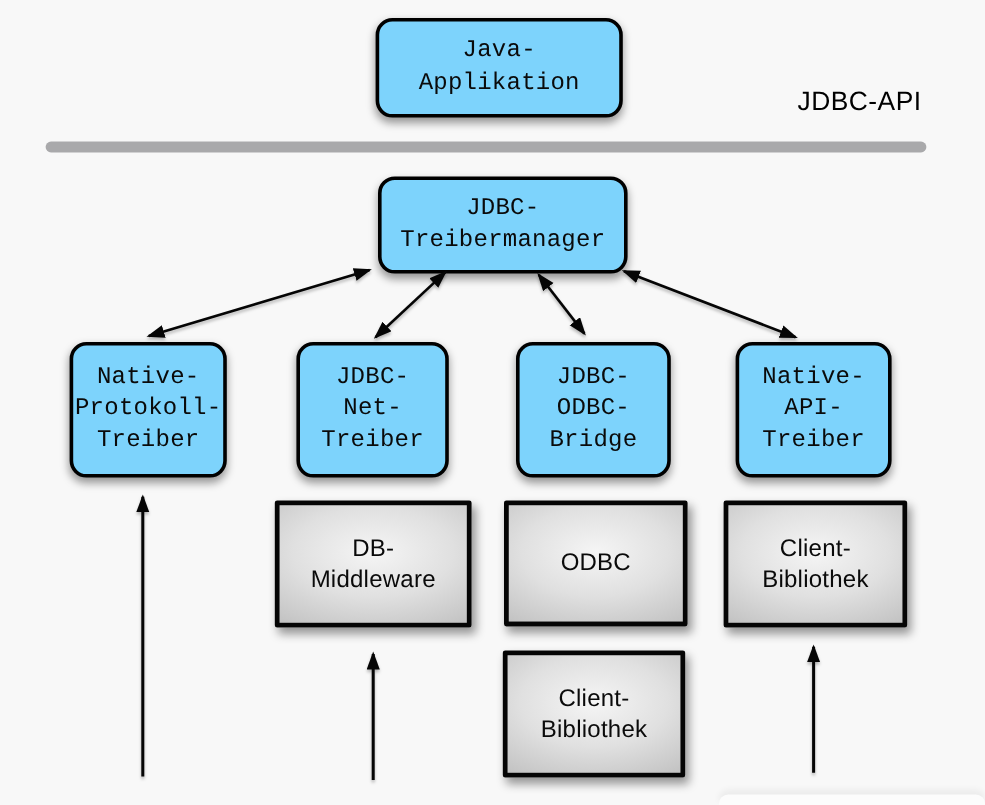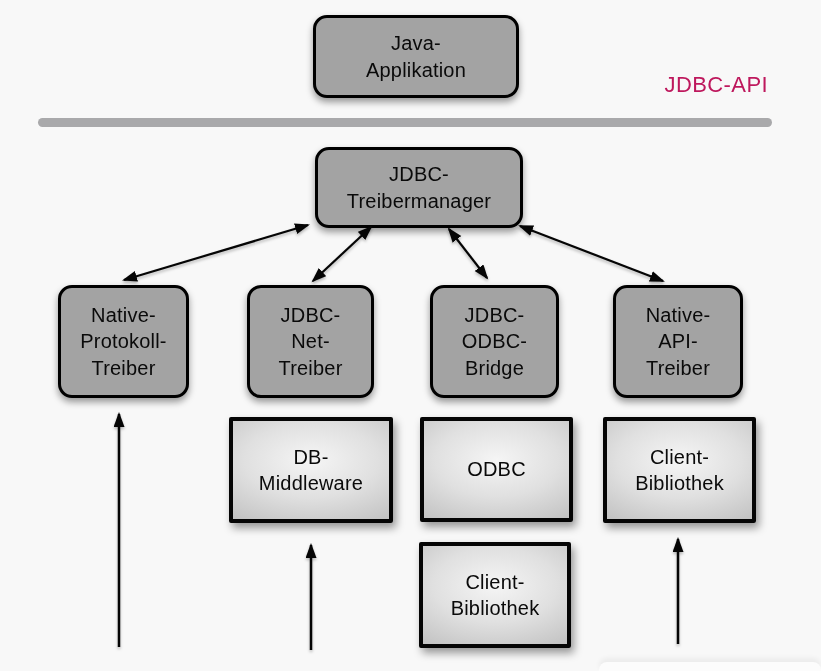--- a/index.html
+++ b/index.html
@@ -17,43 +17,44 @@
     position:absolute;
     display:flex;align-items:center;justify-content:center;
     text-align:center;
     color:#0a0a0a;
     font-size:20px;
     line-height:1.32;
     letter-spacing:0.2px;
   }
   .node .label{white-space:pre-line;}
   .rounded{
-    background:#a3a3a3;
+    background:#7dd3fc;
     border:3.5px solid #000000;
     border-radius:14px;
     box-shadow:0 4px 7px rgba(0,0,0,0.40);
+    font-family:Liberation Mono, monospace;
   }
   .grayrect{
     background:radial-gradient(ellipse 95% 85% at 50% 40%, #f5f5f5 0%, #e0e0e0 45%, #c9c9c9 78%, #b9b9b9 100%);
     border:4px solid #050505;
     border-radius:2px;
     box-shadow:3px 5px 8px rgba(0,0,0,0.40);
   }
   .divider{
     position:absolute;
     left:38px;top:118px;
     width:734px;height:9px;
     border-radius:5px;
     background:#a9a9ab;
   }
   .api-label{
     position:absolute;
     right:53px;top:72px;
     font-size:22px;
-    color:#be185d;
+    color:#000000;
     letter-spacing:0.4px;
   }
   .arrows{
     position:absolute;left:0;top:0;
     filter:drop-shadow(0 2px 1.5px rgba(0,0,0,0.28));
   }
   .arrows line{stroke:#050505;}
   .cutoff-strip{
     position:absolute;
     left:599px;top:662px;

